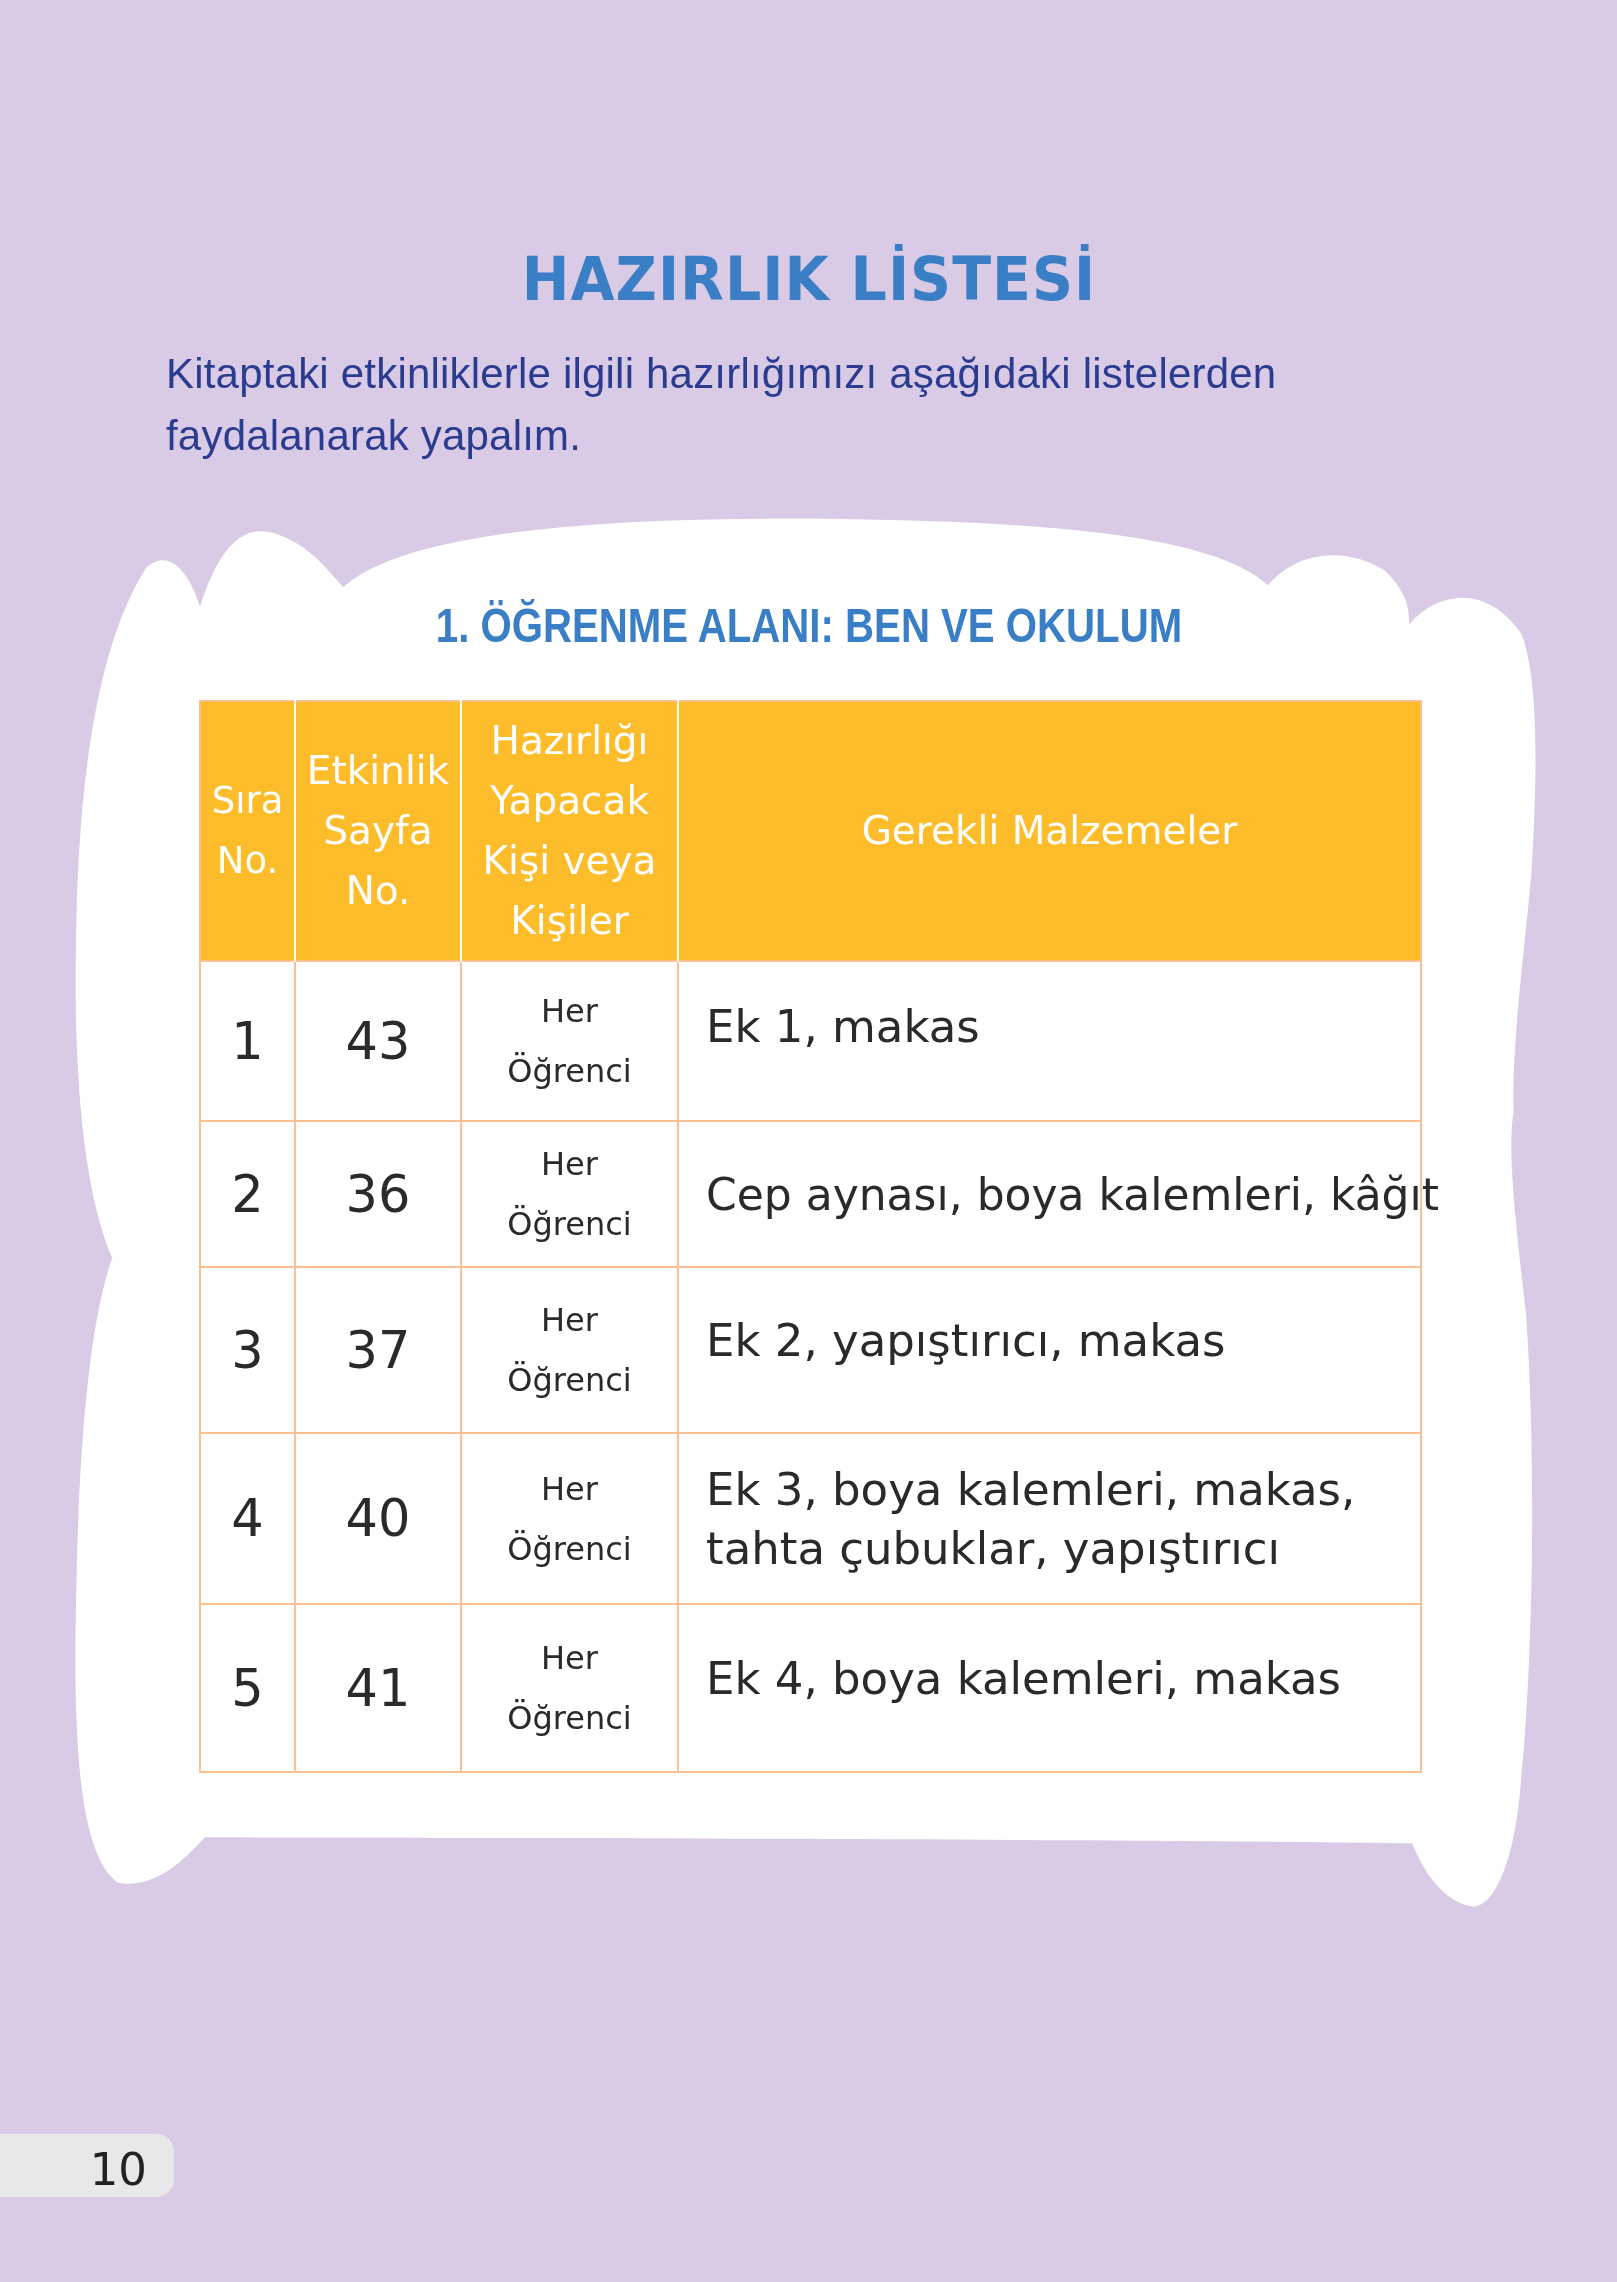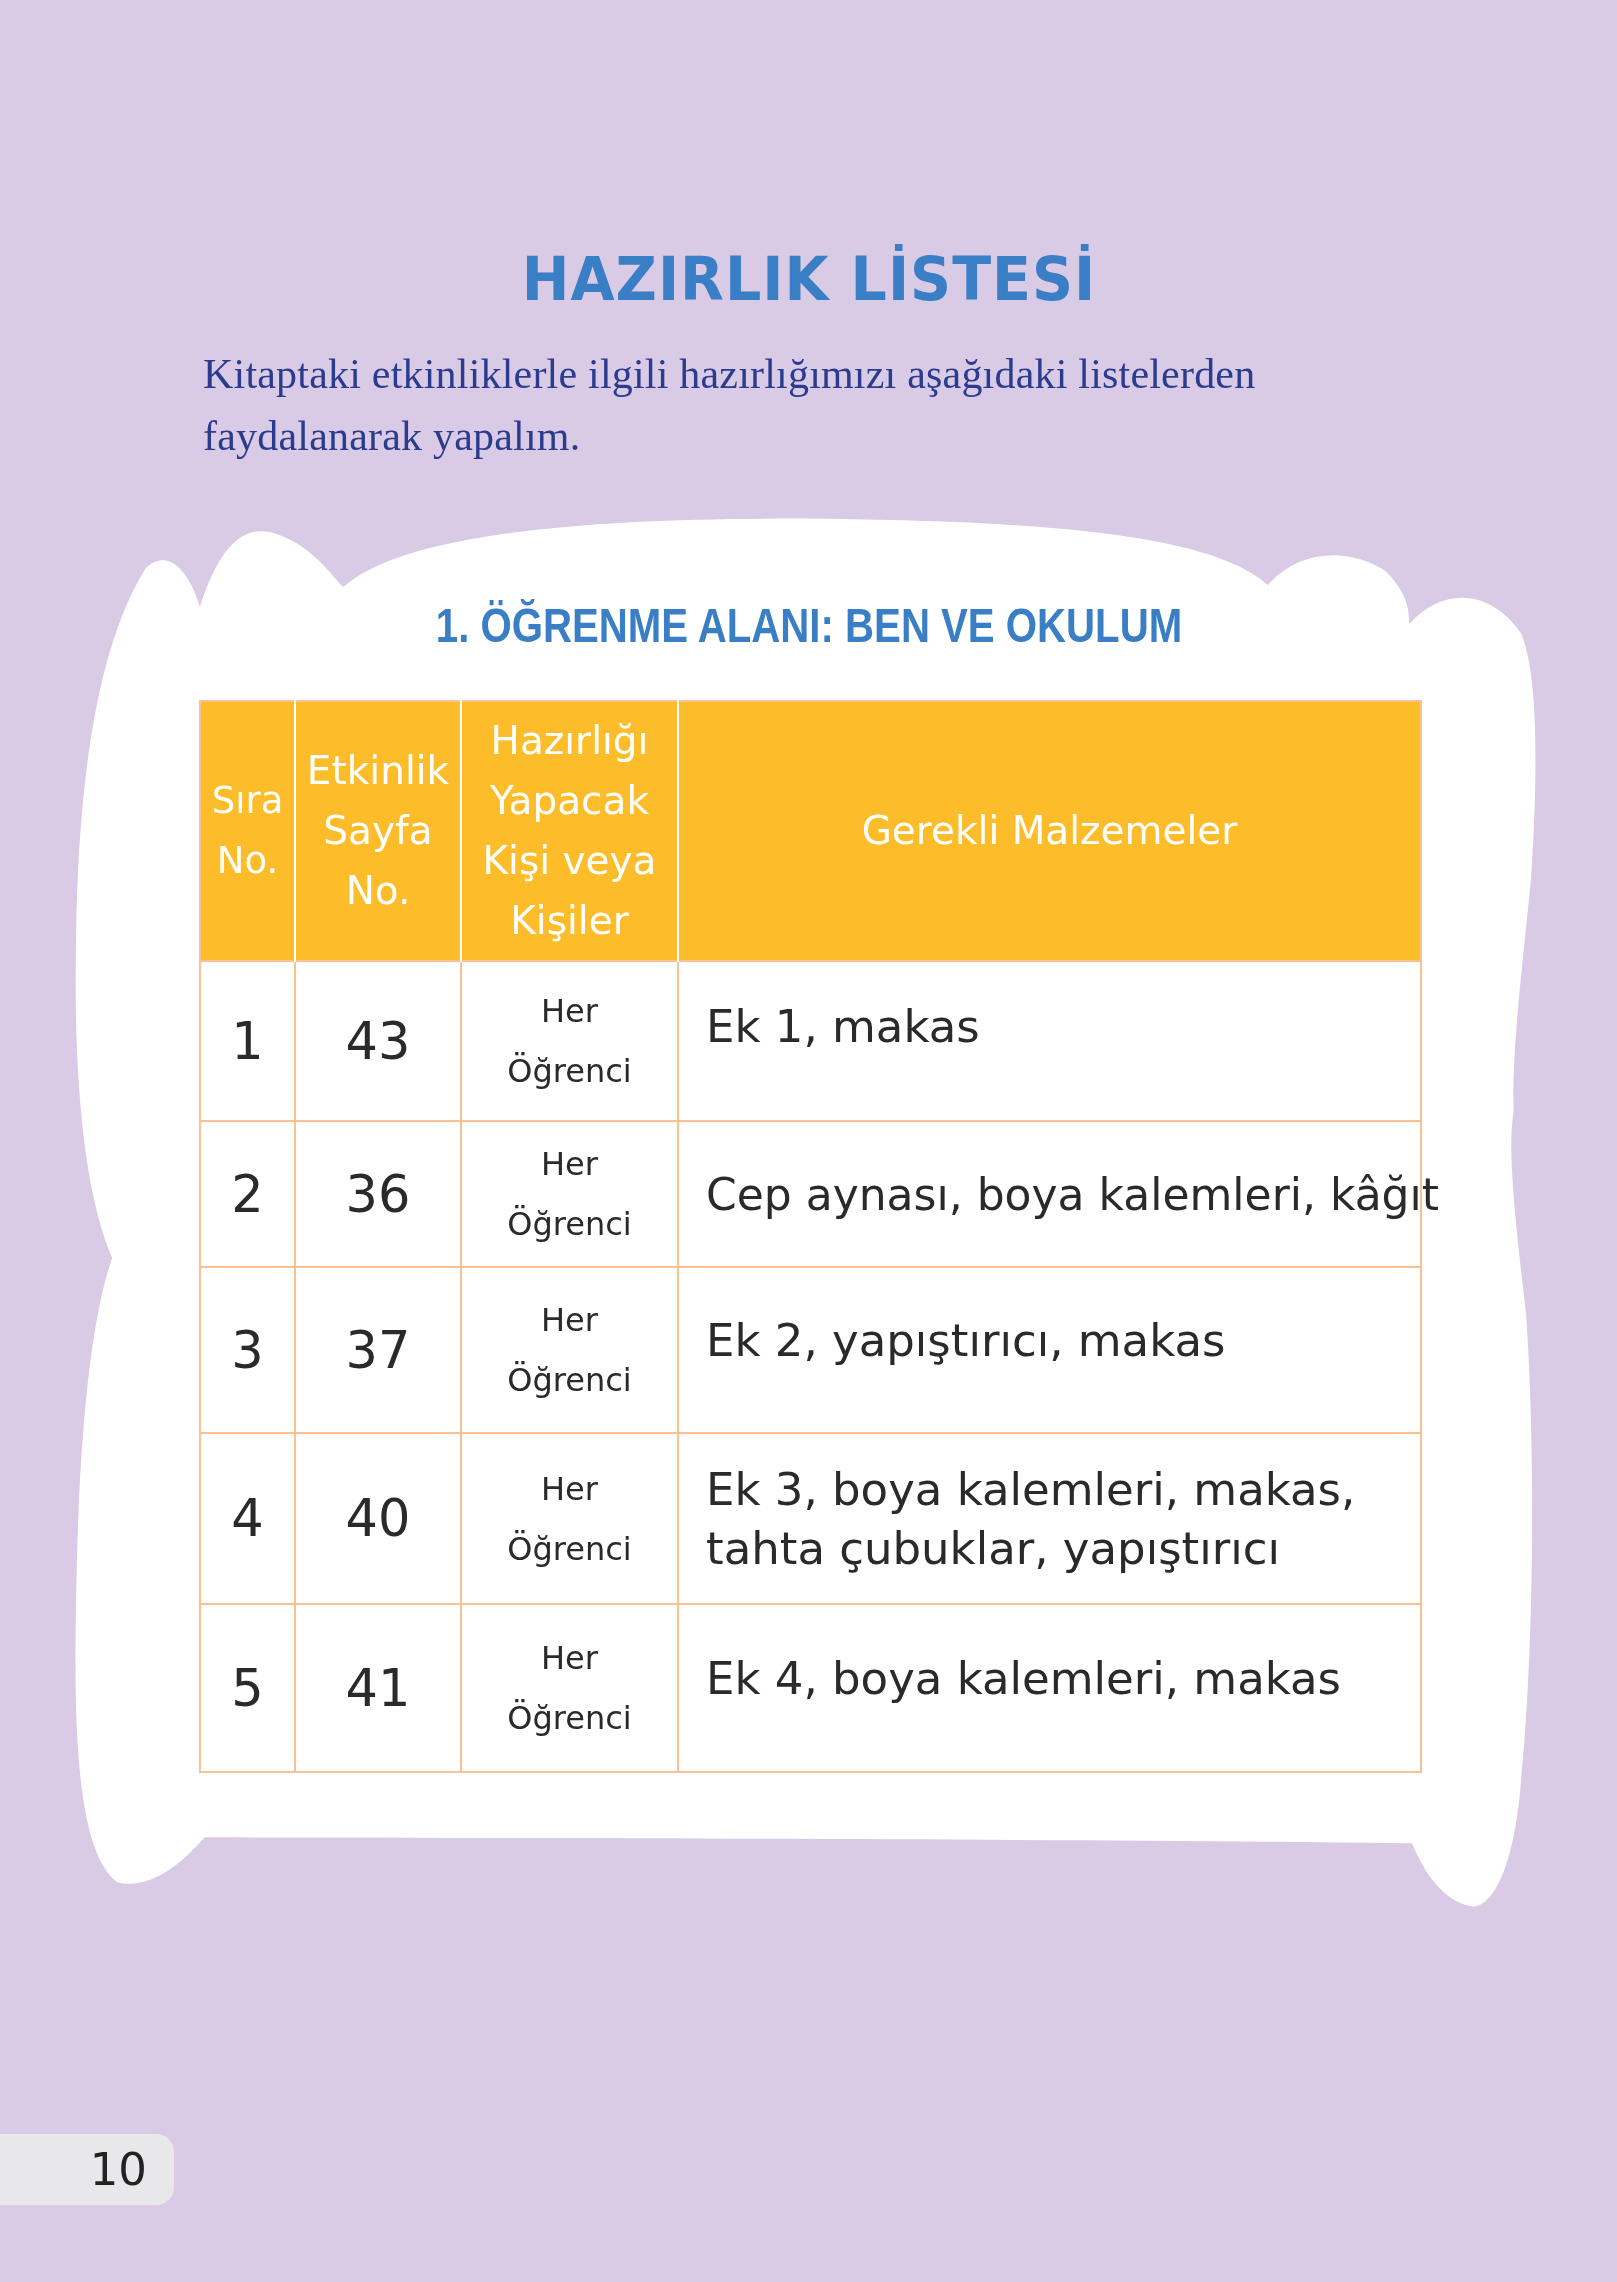--- a/index.html
+++ b/index.html
@@ -25,27 +25,26 @@
       font-size: 57px;
       color: #3a7ec6;
       letter-spacing: 1px;
       transform: scaleY(1.05);
     }
     .intro {
       position: absolute;
       left: 166px;
       top: 343px;
       width: 1268px;
-      font-family: Liberation Serif, serif;
+      font-family: Liberation Sans, sans-serif;
       font-size: 42px;
       line-height: 62px;
       color: #2b3b8f;
       font-weight: 300;
       letter-spacing: 0.2px;
-      margin-left: 37px;
     }
     .cloud {
       position: absolute;
       left: 0;
       top: 0;
       width: 1618px;
       height: 2282px;
       pointer-events: none;
     }
     .section-title {
@@ -105,21 +104,21 @@
       text-align: left;
       padding-left: 27px;
       font-size: 45px;
       line-height: 59px;
     }
     .page-number {
       position: absolute;
       left: 0;
       top: 2134px;
       width: 174px;
-      height: 71px;
+      height: 63px;
       background: #e8e7ea;
       border-radius: 0 17.6px 17.6px 0;
       text-align: right;
       box-sizing: border-box;
       padding-right: 27px;
       font-size: 45px;
       line-height: 71px;
       color: #222222;
     }
   </style>

